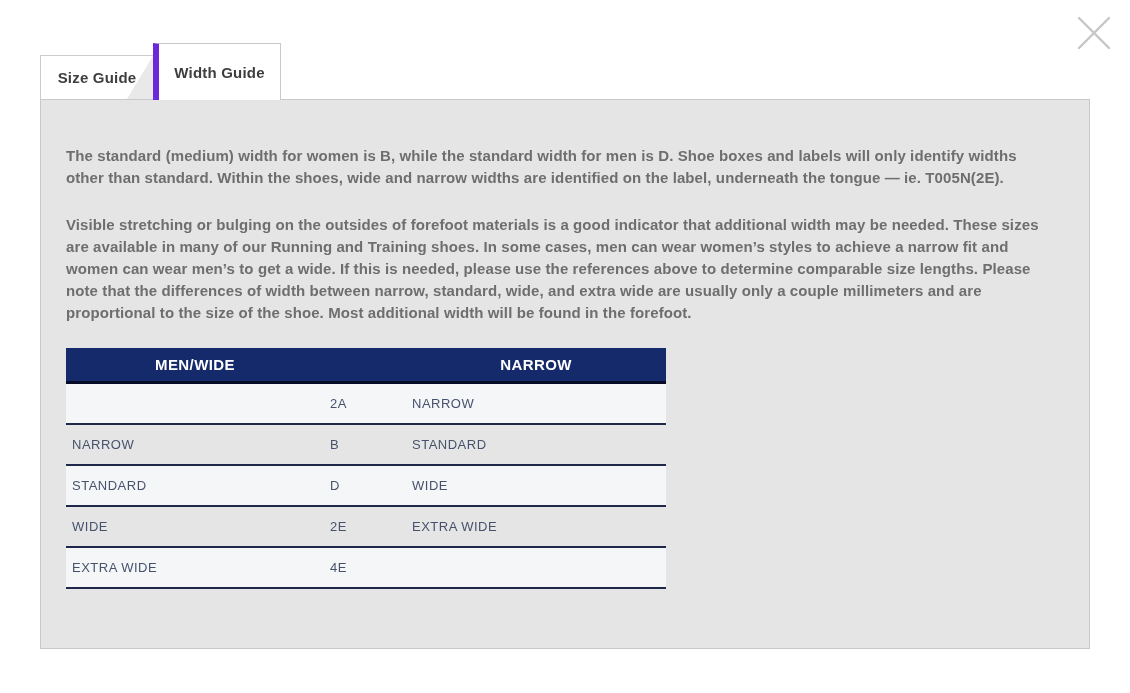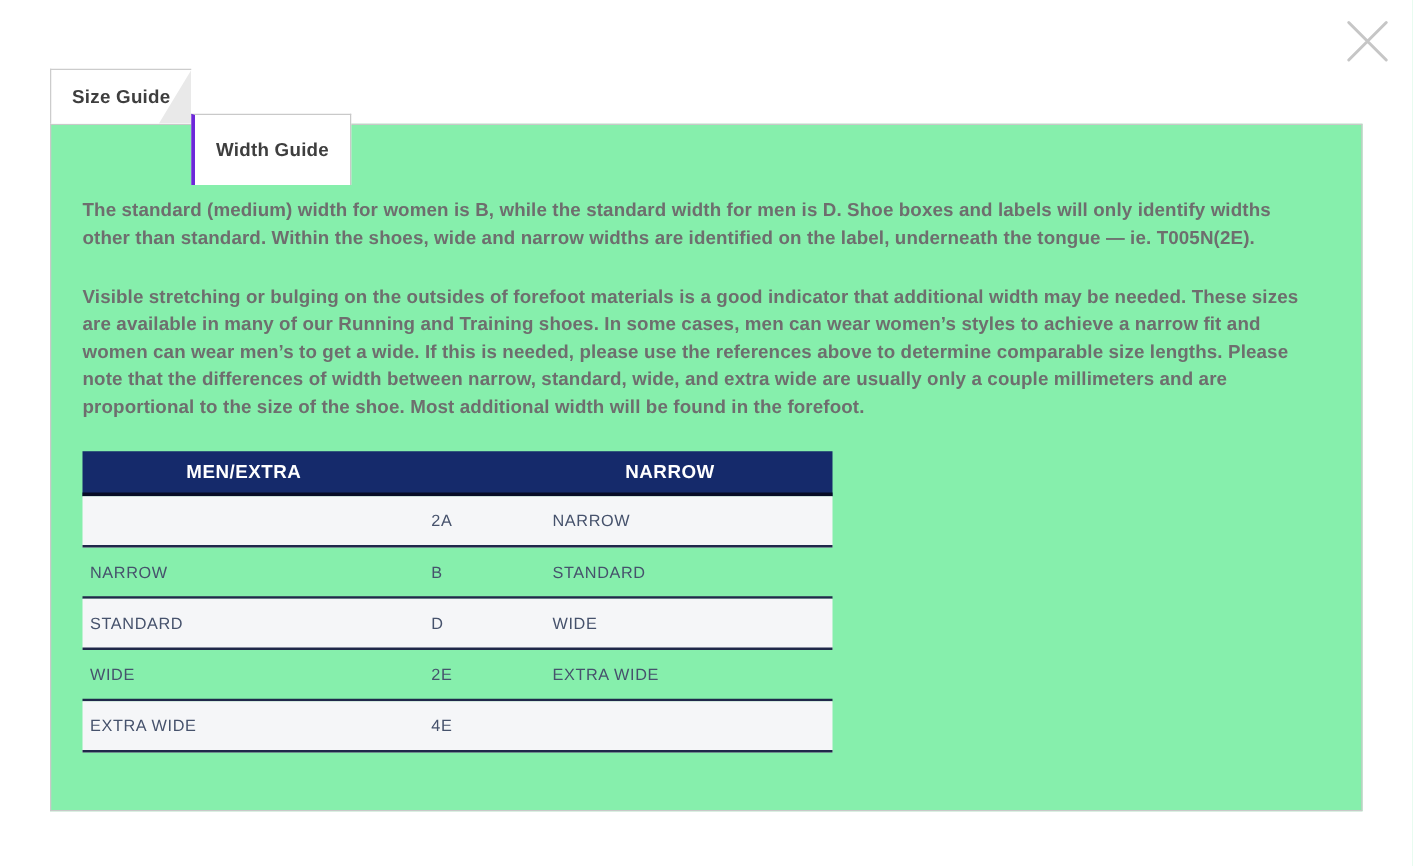--- a/index.html
+++ b/index.html
@@ -37,34 +37,33 @@
   }
   .tab-inactive .corner-shadow {
     position: absolute; right: 0; top: 0;
     width: 26px; height: 100%;
     background: #e9e9e9;
     clip-path: polygon(100% 0, 100% 100%, 0 100%);
   }
   .tab-active {
     left: 153px; top: 43px; width: 128px; height: 57px;
     border-top: 1px solid #c9c9c9;
-    border-left: 3px solid #6d28d9;
+    border-left: 6px solid #6d28d9;
     border-right: 1px solid #c9c9c9;
     z-index: 3;
-    margin-top: 48px;
   }
   .tab-label { position: relative; z-index: 1; }
 
   
   .panel {
     position: absolute; left: 40px; top: 99px;
     width: 1050px; height: 550px;
     border: 1px solid #c9c9c9;
-    background: #86efac;
-    padding: 58px 25px 0 25px;
+    background: #e5e5e5;
+    padding: 45px 25px 0 25px;
     z-index: 1;
   }
   .body-text {
     font-size: 15px; line-height: 22px;
     color: #6e6e6e; font-weight: 600;
     letter-spacing: 0.1px;
     max-width: 990px;
     margin: 0;
   }
   .para-gap { margin-bottom: 25px; }
@@ -81,21 +80,20 @@
     letter-spacing: 0.4px;
   }
   .wt-header .hc { text-align: center; }
   .wt-row {
     display: grid; grid-template-columns: 258px 82px 260px;
     align-items: center;
     height: 41px;
     border-bottom: 2px solid #20284a;
     font-size: 13px; color: #46526c;
     letter-spacing: 0.5px;
-    gap: 15px;
   }
   .wt-row.alt { background: #f5f6f8; }
   .wt-row .c { padding-left: 6px; }
 </style>
 </head>
 <body>
 
 <div class="modal">
 
   <div class="close-btn">
@@ -116,21 +114,21 @@
   </div>
 
   <div class="panel">
 
     <p class="body-text para-gap">The standard (medium) width for women is B, while the standard width for men is D. Shoe boxes and labels will only identify widths other than standard. Within the shoes, wide and narrow widths are identified on the label, underneath the tongue — ie. T005N(2E).</p>
 
     <p class="body-text">Visible stretching or bulging on the outsides of forefoot materials is a good indicator that additional width may be needed. These sizes are available in many of our Running and Training shoes. In some cases, men can wear women’s styles to achieve a narrow fit and women can wear men’s to get a wide. If this is needed, please use the references above to determine comparable size lengths. Please note that the differences of width between narrow, standard, wide, and extra wide are usually only a couple millimeters and are proportional to the size of the shoe. Most additional width will be found in the forefoot.</p>
 
     <div class="width-table">
       <div class="wt-header">
-        <div class="hc">MEN/EXTRA</div>
+        <div class="hc">MEN/WIDE</div>
         <div class="hc"></div>
         <div class="hc">NARROW</div>
       </div>
 
       <div class="wt-row alt">
         <div class="c"></div>
         <div class="c">2A</div>
         <div class="c">NARROW</div>
       </div>
       <div class="wt-row">

